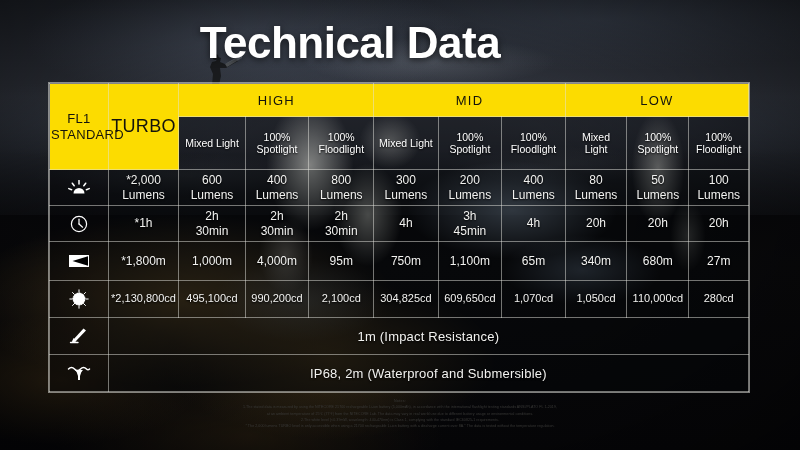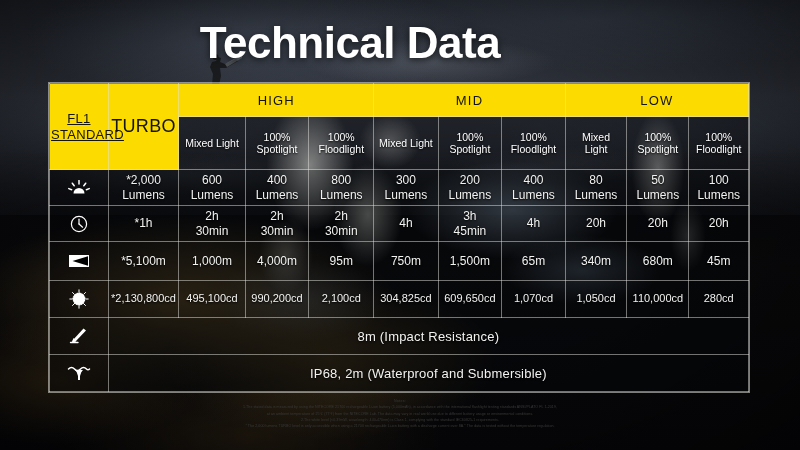--- a/index.html
+++ b/index.html
@@ -89,21 +89,21 @@
     color:#f2f2f0;
   }
   table#spec td, table#spec th {
     border:1px solid rgba(225,225,220,.50);
     text-align:center; vertical-align:middle;
     font-weight:normal; padding:0 1px;
     background:rgba(4,5,8,.50);
   }
   
   .yel { background:#fcdc00 !important; color:#14140c !important; }
-  #c-fl1  { font-size:13px; line-height:1.18; letter-spacing:.3px;text-decoration:underline; }
+  #c-fl1  { font-size:13px; line-height:1.18; letter-spacing:.3px; }
   #c-turbo{ font-size:18px; line-height:1.18; letter-spacing:.3px; }
   .grp    { font-size:13px; letter-spacing:1.2px; font-weight:bold; }
 
   .sub { font-size:10.5px; line-height:1.18; font-weight:bold; color:#ffffff;
          background:rgba(5,6,10,.34) !important; text-shadow:0 1px 2px rgba(0,0,0,.9); }
 
   .val { font-size:12px; line-height:1.2; text-shadow:0 1px 2px rgba(0,0,0,.95); }
   .val.small { font-size:11px; }
   .iconcell { background:rgba(4,5,8,.42) !important; }
   .wide { font-size:13px; letter-spacing:.2px; text-shadow:0 1px 2px rgba(0,0,0,.95); }
@@ -225,30 +225,30 @@
     <td class="val">20h</td>
   </tr>
 
   <tr style="height:39px">
     <td class="iconcell icon">
       <svg width="22" height="14" viewBox="0 0 22 14">
         <rect x="1" y="1" width="20" height="12" fill="#fff"></rect>
         <path d="M20 2.2 L4.5 7 L20 11.8 Z" fill="#000"></path>
       </svg>
     </td>
-    <td class="val">*5,100m</td>
+    <td class="val">*1,800m</td>
     <td class="val">1,000m</td>
     <td class="val">4,000m</td>
     <td class="val">95m</td>
     <td class="val">750m</td>
-    <td class="val">1,500m</td>
+    <td class="val">1,100m</td>
     <td class="val">65m</td>
     <td class="val">340m</td>
     <td class="val">680m</td>
-    <td class="val">45m</td>
+    <td class="val">27m</td>
   </tr>
 
   <tr style="height:37px">
     <td class="iconcell icon">
       <svg width="20" height="20" viewBox="0 0 20 20">
         <circle cx="10" cy="10" r="6.4" fill="#fff"></circle>
         <g stroke="#fff" stroke-width="1" stroke-linecap="round">
           <line x1="10" y1="0.8" x2="10" y2="4"></line>
                 <line x1="10" y1="16" x2="10" y2="19.2"></line>
           <line x1="0.8" y1="10" x2="4" y2="10"></line>
@@ -274,21 +274,21 @@
   </tr>
 
   <tr style="height:37px">
     <td class="iconcell icon">
       <svg width="20" height="18" viewBox="0 0 20 18">
         <path d="M3.5 13.5 L14.5 1.5 L17 3.5 L6 15 Z" fill="#fff"></path>
         <path d="M1.5 15.5 L9 15.5" stroke="#fff" stroke-width="1.4" stroke-linecap="round"></path>
         <path d="M4.5 11 L2.5 16 L7.5 14 Z" fill="#fff"></path>
       </svg>
     </td>
-    <td class="wide" colspan="10">8m (Impact Resistance)</td>
+    <td class="wide" colspan="10">1m (Impact Resistance)</td>
   </tr>
 
   <tr style="height:37px">
     <td class="iconcell icon">
       <svg width="24" height="16" viewBox="0 0 24 16">
         <path d="M1.5 4 Q4.5 0.8 7.5 4 Q10.5 7.2 13.5 4 Q16.5 0.8 19.5 4 Q21 5.6 22.5 4" fill="none" stroke="#fff" stroke-width="1.5" stroke-linecap="round"></path>
         <path d="M9 5 L15 5 L13 11 L13 15 L11 15 L11 11 Z" fill="#fff"></path>
         <path d="M8 5 L16 5 L12 9.5 Z" fill="#fff"></path>
       </svg>
     </td>

